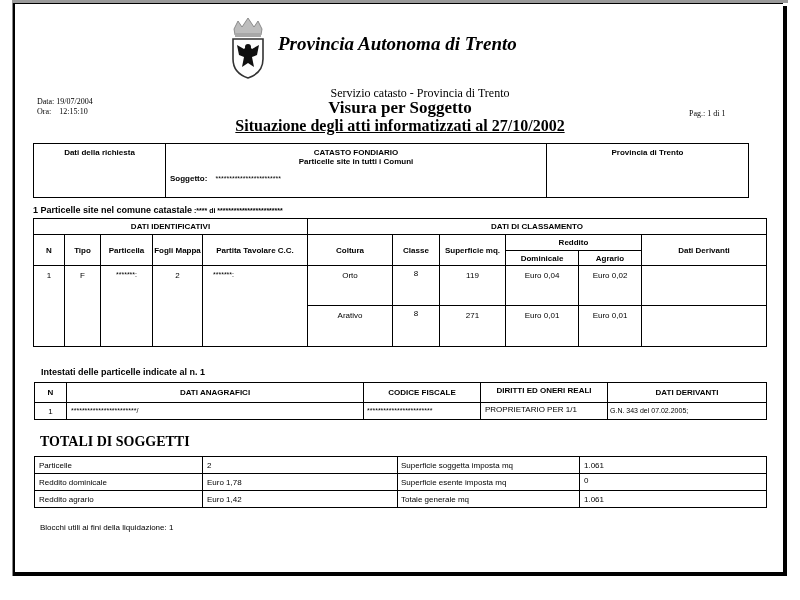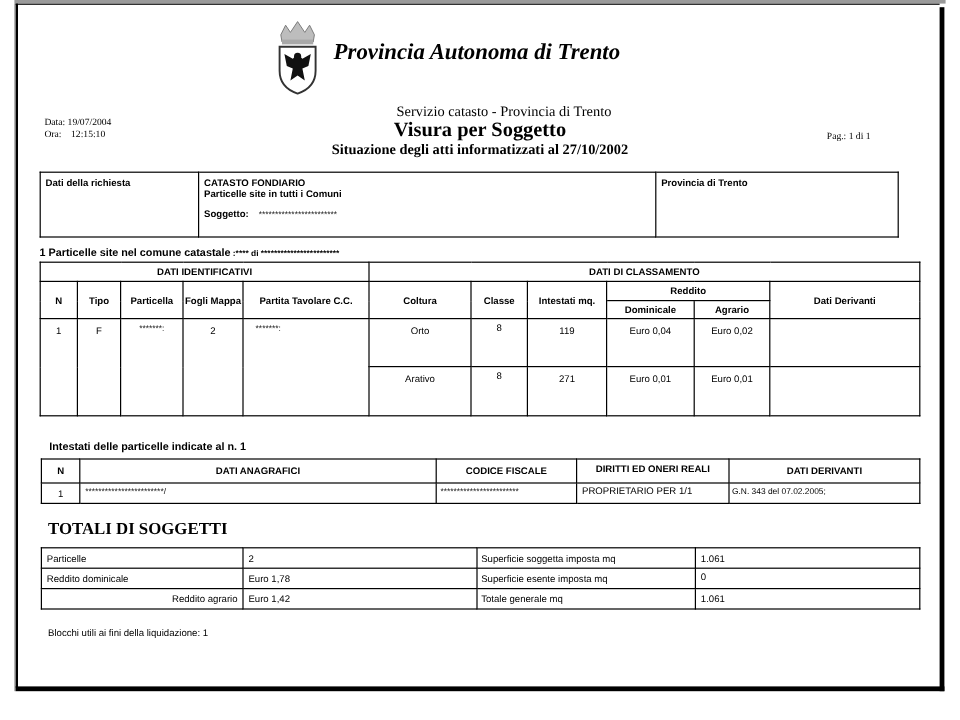--- a/index.html
+++ b/index.html
@@ -8,25 +8,25 @@
   .page { position:absolute; left:13px; top:3px; width:770px; height:570px; background:#fff; border-left:2px solid #000; border-top:1px solid #000; box-sizing:border-box; }
   .page-shadow-r { position:absolute; left:783px; top:6px; width:4px; height:570px; background:#000; }
   .page-shadow-b { position:absolute; left:13px; top:572px; width:774px; height:4px; background:#000; }
   .page-edge-l { position:absolute; left:12px; top:3px; width:1px; height:573px; background:#888; }
   .abs { position:absolute; }
   .crest { position:absolute; left:228px; top:15px; width:40px; height:65px; }
   .brand { position:absolute; left:278px; top:33px; font-family:"Liberation Serif", serif; font-style:italic; font-weight:bold; font-size:19px; }
   .meta { font-family:"Liberation Serif", serif; font-size:8px; }
   .sub1 { position:absolute; left:0; width:800px; top:86px; text-align:center; font-family:"Liberation Serif", serif; font-size:12px;padding-left:20px; }
   .sub2 { position:absolute; left:0; width:800px; top:98px; text-align:center; font-family:"Liberation Serif", serif; font-size:17px; font-weight:bold; }
-  .sub3 { position:absolute; left:0; width:800px; top:117px; text-align:center; font-family:"Liberation Serif", serif; font-size:12px; font-weight:bold; }
+  .sub3 { position:absolute; left:0; width:800px; top:117px; text-align:center; font-family:"Liberation Serif", serif; font-size:16px; font-weight:bold;text-decoration:underline; }
   table { border-collapse:collapse; position:absolute; }
   td, th { border:1px solid #000; padding:0; font-size:8px; vertical-align:top; }
   th { font-weight:bold; text-align:center; vertical-align:middle; }
-  .b { font-weight:bold; }
+  .b { font-weight:bold;text-align:center; }
   .sec-title { position:absolute; font-size:9px; font-weight:bold; }
   .totals-title { position:absolute; left:40px; top:434px; font-family:"Liberation Serif", serif; font-weight:bold; font-size:14px; }
   .c { text-align:center; }
 </style>
 </head>
 <body>
 
 <div class="topstrip"></div>
 <div class="page-edge-l"></div>
 <div class="page"></div>
@@ -84,21 +84,21 @@
     <th colspan="7">DATI DI CLASSAMENTO</th>
   </tr>
   <tr style="height:16px;">
     <th rowspan="2" style="width:30px;">N</th>
     <th rowspan="2" style="width:35px;">Tipo</th>
     <th rowspan="2" style="width:51px;">Particella</th>
     <th rowspan="2" style="width:49px;">Fogli Mappa</th>
     <th rowspan="2" style="width:104px;">Partita Tavolare C.C.</th>
     <th rowspan="2" style="width:84px;">Coltura</th>
     <th rowspan="2" style="width:46px;">Classe</th>
-    <th rowspan="2" style="width:65px;">Intestati mq.</th>
+    <th rowspan="2" style="width:65px;">Superficie mq.</th>
     <th colspan="2">Reddito</th>
     <th rowspan="2">Dati Derivanti</th>
   </tr>
   <tr style="height:15px;">
     <th style="width:72px;">Dominicale</th>
     <th style="width:62px;">Agrario</th>
   </tr>
   <tr style="height:40px;">
     <td rowspan="2" class="c" style="padding-top:5px;">1</td>
     <td rowspan="2" class="c" style="padding-top:5px;">F</td>
@@ -154,21 +154,21 @@
     <td style="width:175px;padding:4px 3px 0;">Superficie soggetta imposta mq</td>
     <td style="padding:4px 4px 0;">1.061</td>
   </tr>
   <tr style="height:17px;">
     <td style="padding:4px 4px 0;">Reddito dominicale</td>
     <td style="padding:4px 4px 0;">Euro  1,78</td>
     <td style="padding:4px 3px 0;">Superficie esente imposta mq</td>
     <td style="padding:2px 4px 0;">0</td>
   </tr>
   <tr style="height:17px;">
-    <td style="padding:4px 4px 0;text-align:right;">Reddito agrario</td>
+    <td style="padding:4px 4px 0;">Reddito agrario</td>
     <td style="padding:4px 4px 0;">Euro  1,42</td>
     <td style="padding:4px 3px 0;">Totale generale mq</td>
     <td style="padding:4px 4px 0;">1.061</td>
   </tr>
 </tbody>
   </table>
 
 <div class="abs" style="left:40px;top:523px;font-size:8px;">Blocchi utili ai fini della liquidazione: 1</div>
 
 </body></html>

